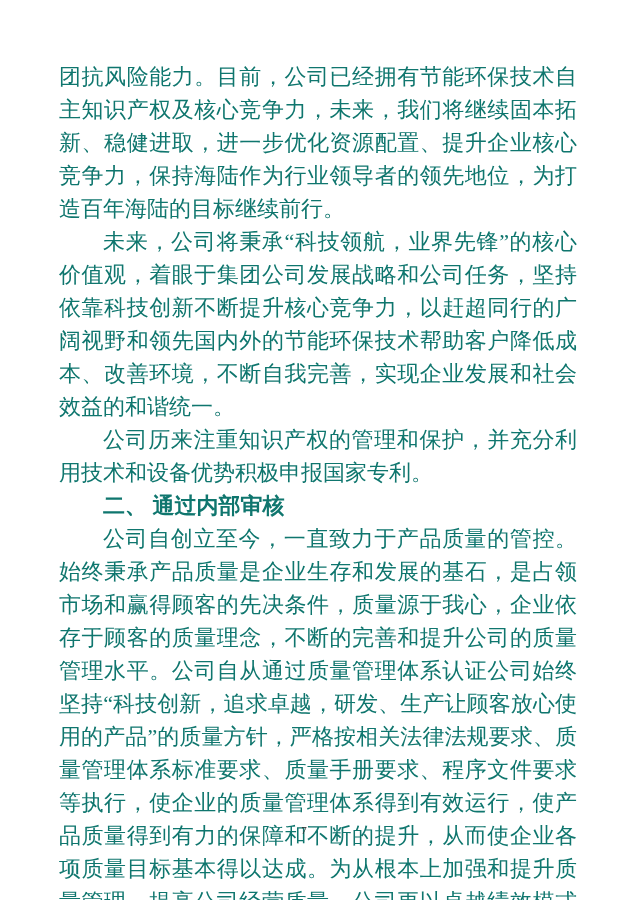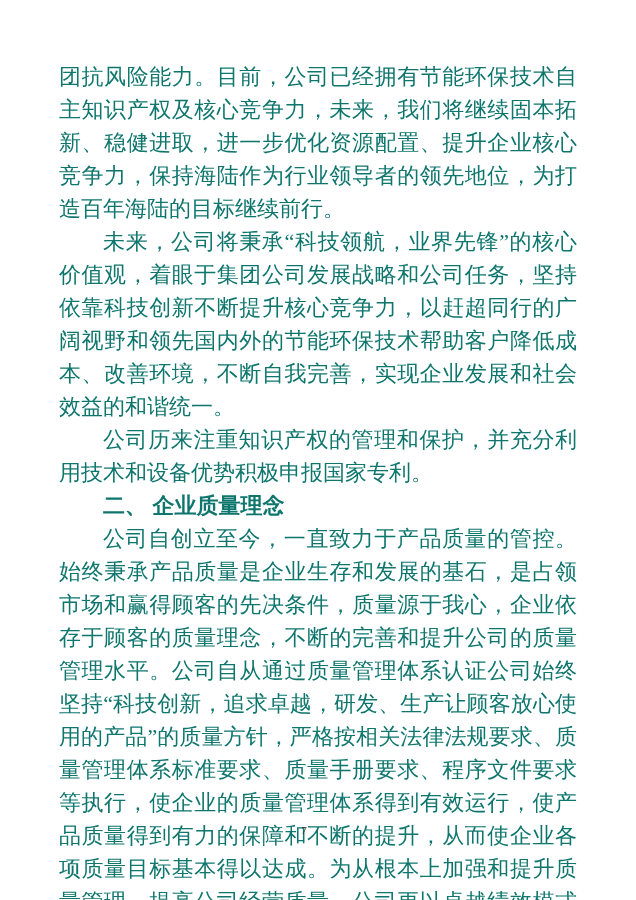--- a/index.html
+++ b/index.html
@@ -50,17 +50,17 @@
   }
 </style>
 </head>
 <body>
 
 <div class="page">
   <div class="content">
     <p class="continuation">团抗风险能力。目前，公司已经拥有节能环保技术自主知识产权及核心竞争力，未来，我们将继续固本拓新、稳健进取，进一步优化资源配置、提升企业核心竞争力，保持海陆作为行业领导者的领先地位，为打造百年海陆的目标继续前行。</p>
     <p>未来，公司将秉承“科技领航，业界先锋”的核心价值观，着眼于集团公司发展战略和公司任务，坚持依靠科技创新不断提升核心竞争力，以赶超同行的广阔视野和领先国内外的节能环保技术帮助客户降低成本、改善环境，不断自我完善，实现企业发展和社会效益的和谐统一。</p>
     <p>公司历来注重知识产权的管理和保护，并充分利用技术和设备优势积极申报国家专利。</p>
-    <p class="section-heading">二、 企业质量理念</p>
+    <p class="section-heading">二、 通过内部审核</p>
     <p>公司自创立至今，一直致力于产品质量的管控。始终秉承产品质量是企业生存和发展的基石，是占领市场和赢得顾客的先决条件，质量源于我心，企业依存于顾客的质量理念，不断的完善和提升公司的质量管理水平。公司自从通过质量管理体系认证公司始终坚持“科技创新，追求卓越，研发、生产让顾客放心使用的产品”的质量方针，严格按相关法律法规要求、质量管理体系标准要求、质量手册要求、程序文件要求等执行，使企业的质量管理体系得到有效运行，使产品质量得到有力的保障和不断的提升，从而使企业各项质量目标基本得以达成。为从根本上加强和提升质量管理，提高公司经营质量，公司更以卓越绩效模式的导入为契机，推行全面质量管理，运用项目管理，通过内部审核、自我评价、质量月例会等活动，不断寻找改进的机会</p>
   </div>
   <div class="page-footer">7</div>
 </div>
 
 </body></html>

